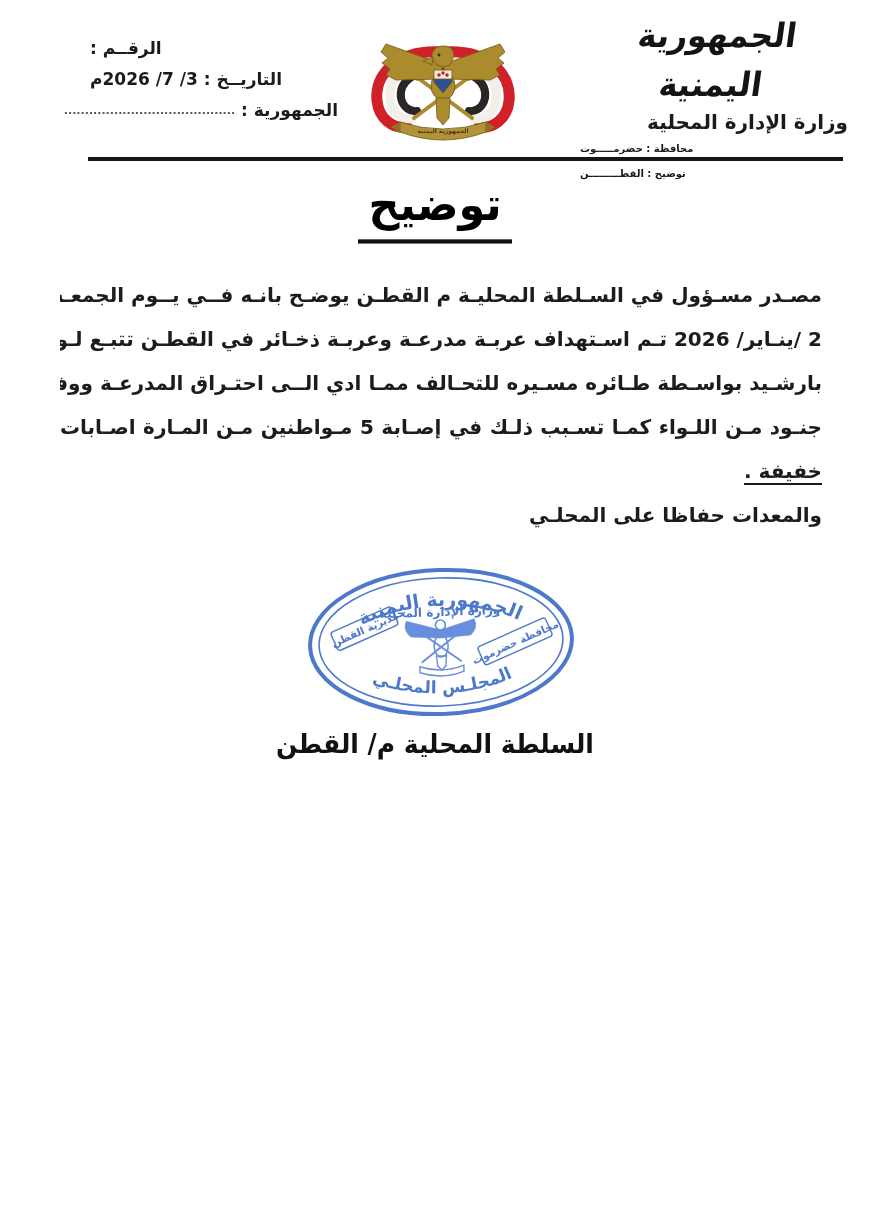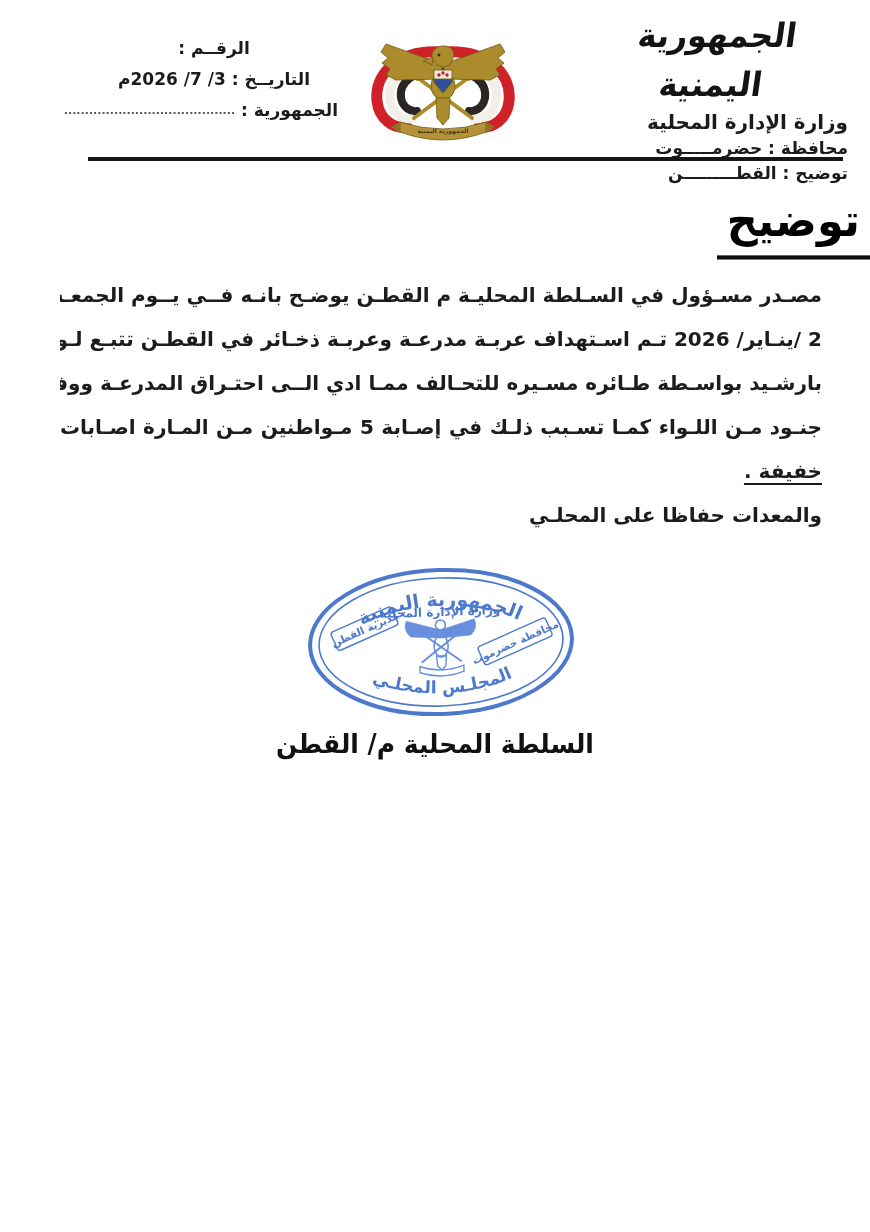--- a/index.html
+++ b/index.html
@@ -4,38 +4,38 @@
 <style>
   html,body{margin:0;padding:0;background:#e8e8e8;}
   .page{
     position:relative; width:870px; height:1232px; margin:0 auto;
     background:#ffffff; overflow:hidden;
     font-family:"DejaVu Sans", sans-serif; color:#1b1b1b;
   }
   
   .hdr-left{
     position:absolute; left:90px; top:33px; width:248px;
-    direction:rtl; text-align:center; font-weight:bold; font-size:17px; line-height:31px;
+    direction:rtl; text-align:left; font-weight:bold; font-size:17px; line-height:31px;
   }
   .hl-row{white-space:nowrap;}
   .hl-dots{font-size:11px; letter-spacing:1px; color:#555; vertical-align:2px;}
   .emblem{position:absolute; left:360px; top:24px; width:166px; height:120px;}
   .hdr-right{
     position:absolute; left:580px; top:14px; width:268px;
     direction:rtl; text-align:right; font-weight:bold;
   }
   .calli{
     font-size:32px; line-height:46px; text-align:center;
     transform:skewX(-8deg) scaleY(1.05); letter-spacing:-1px; color:#141414;
   }
   .ministry{font-size:20px; line-height:27px; margin-top:3px; text-align:right;}
-  .gov,.dist{font-size:17px; line-height:25px; text-align:right;}
+  .gov,.dist{font-size:10px; line-height:25px; text-align:left;}
   .rule{position:absolute; left:88px; top:157px; width:755px; height:4px; background:#151515;}
   
-  .title-wrap{position:absolute; left:0; top:196px; width:100%; text-align:right;}
+  .title-wrap{position:absolute; left:0; top:180px; width:100%; text-align:center;}
   .title{
     display:inline-block; font-size:43px; font-weight:bold; color:#000;
     border-bottom:4px solid #111; padding:0 10px 8px;
     transform:scaleY(1.05);
   }
   
   .body-text{
     position:absolute; left:60px; top:273px; width:762px;
     direction:rtl; font-weight:bold; font-size:20px; color:#1c1c1c;
   }

